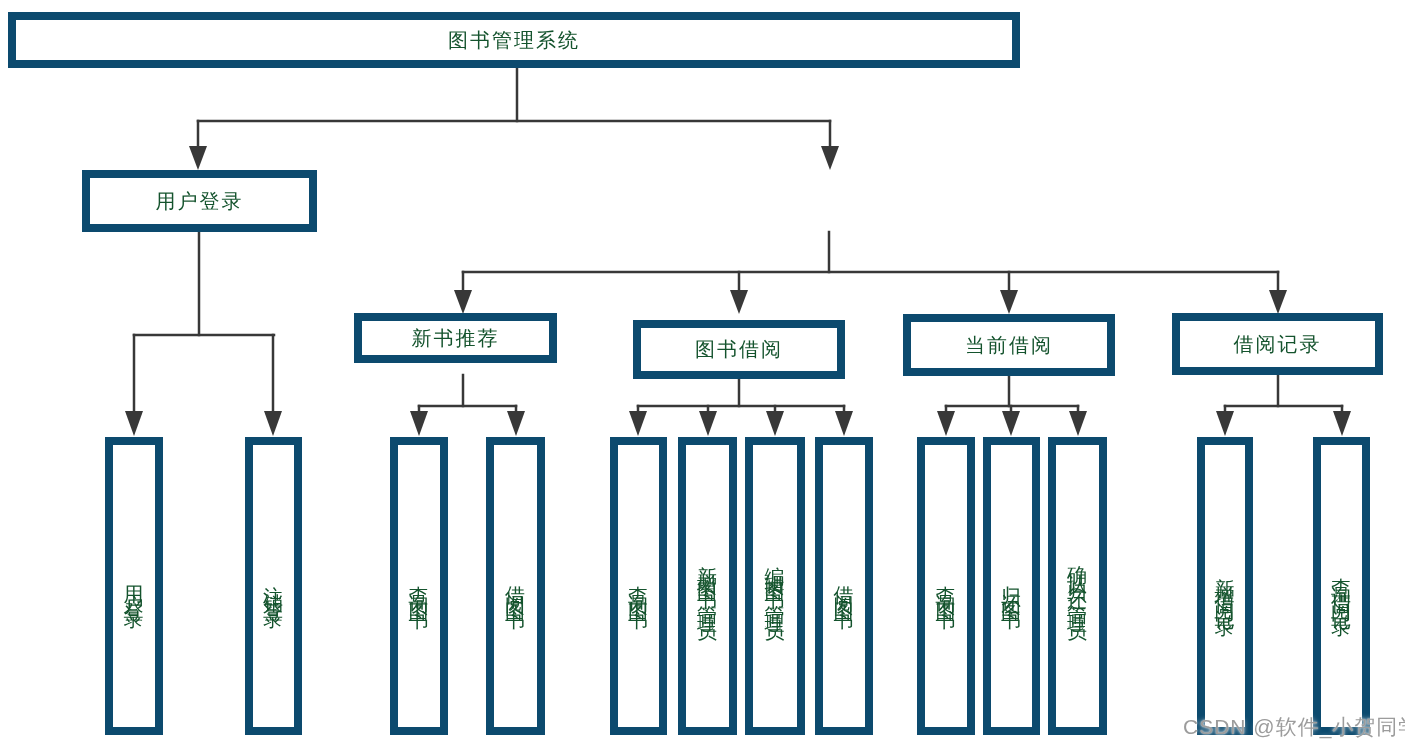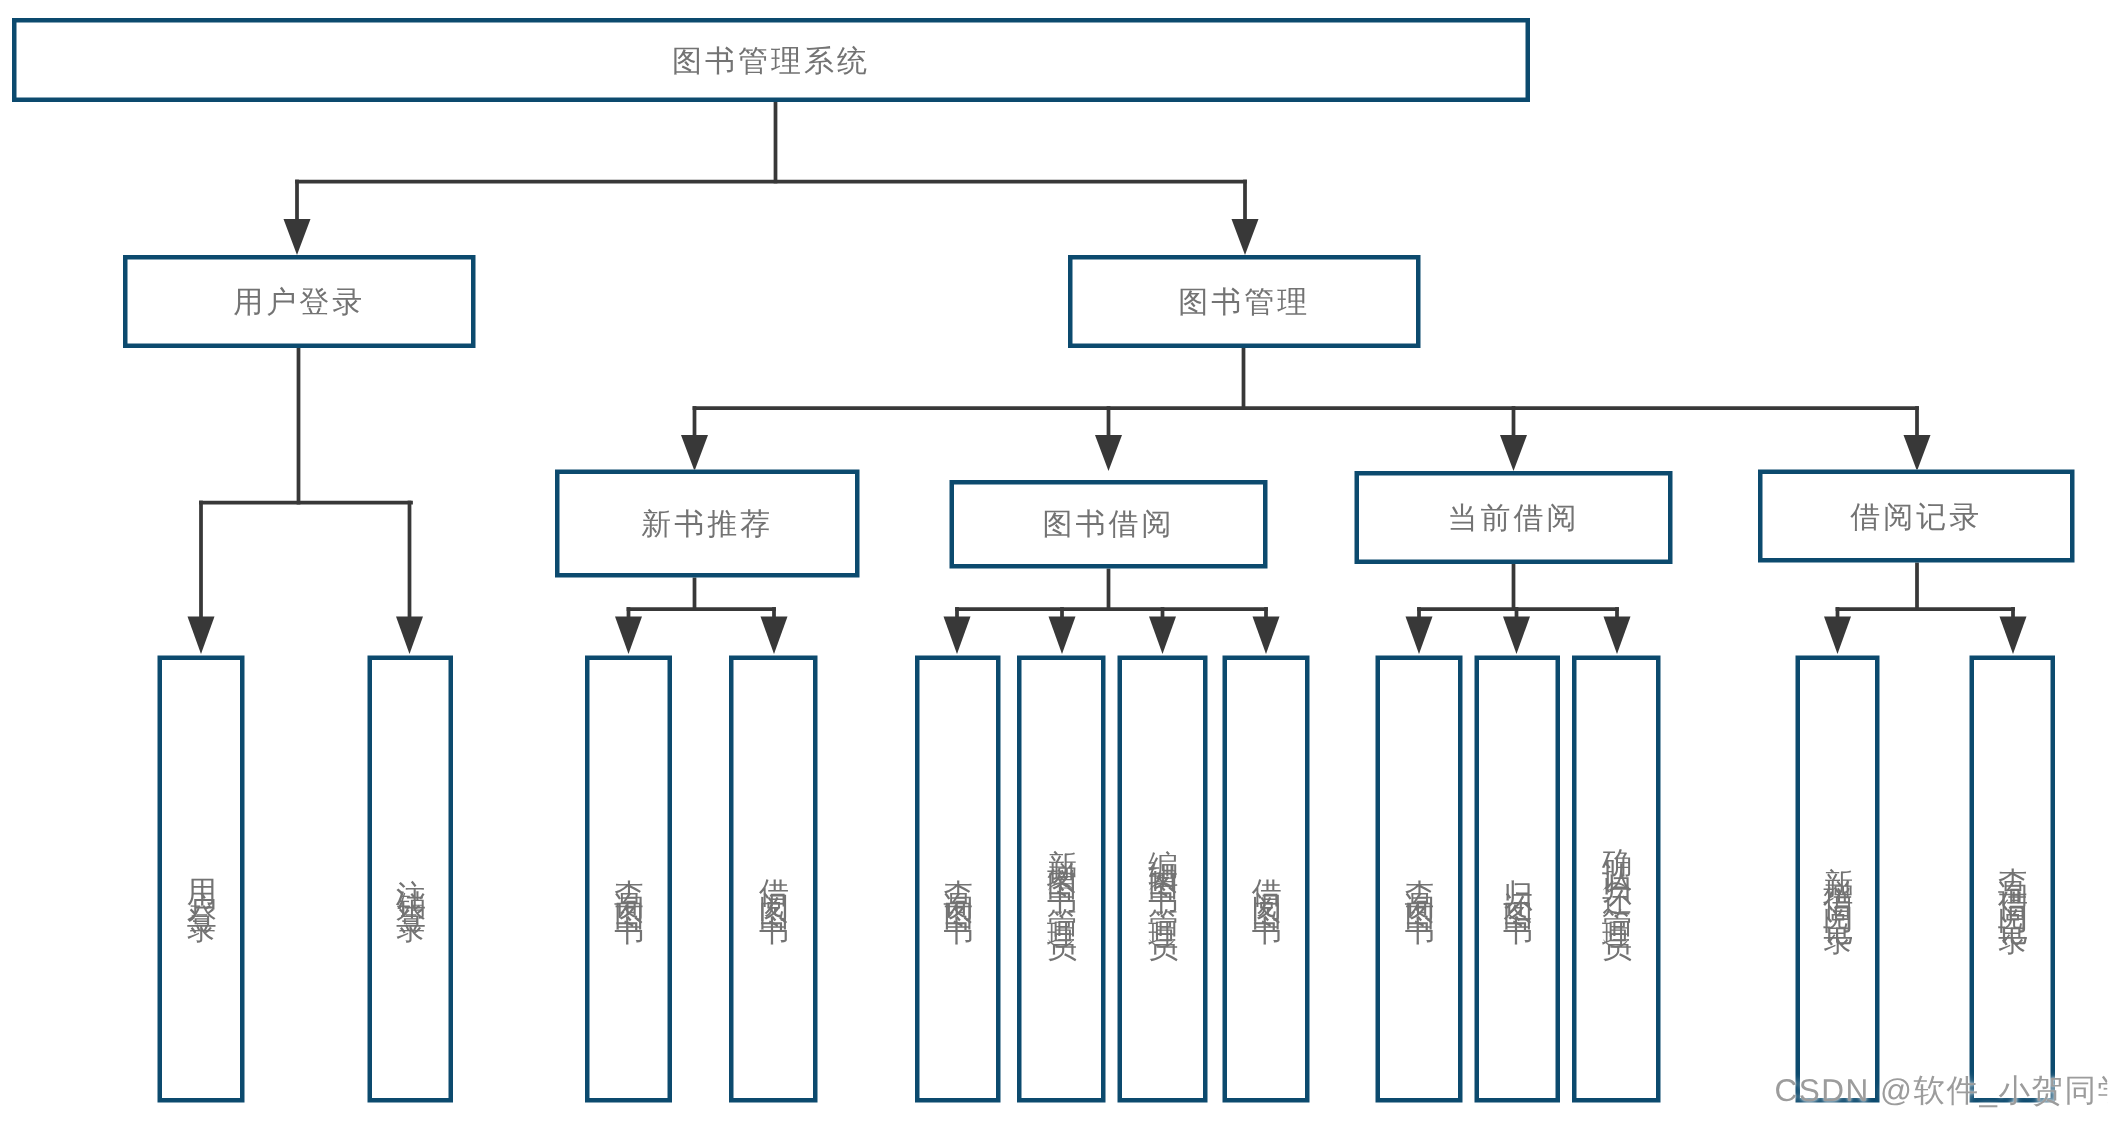--- a/index.html
+++ b/index.html
@@ -17,26 +17,26 @@
   }
   #connectors {
     position: absolute;
     left: 0; top: 0;
     width: 1405px; height: 747px;
     z-index: 1;
   }
   .box {
     position: absolute;
     box-sizing: border-box;
-    border: 3px solid #0c4a6e;
+    border: 8px solid #0c4a6e;
     background: #ffffff;
     display: flex;
     align-items: center;
     justify-content: center;
-    color: #737373;
+    color: #14532d;
     z-index: 2;
   }
   .box.h span {
     font-size: 20px;
     letter-spacing: 2px;
     white-space: nowrap;
   }
   .box.v span {
     writing-mode: vertical-rl;
     text-orientation: mixed;
@@ -139,25 +139,22 @@
     </g>
   </svg>
 
   <div class="box h" style="left:8px;top:12px;width:1012px;height:56px">
     <span>图书管理系统</span>
   </div>
 
   <div class="box h" style="left:82px;top:170px;width:235px;height:62px">
     <span>用户登录</span>
   </div>
-  <div class="box h" style="left:712px;top:170px;width:235px;height:62px">
-    <span>图书管理</span>
-  </div>
-
-  <div class="box h" style="left:370px;top:313px;width:203px;height:72px">
+
+  <div class="box h" style="left:354px;top:313px;width:203px;height:50px">
     <span>新书推荐</span>
   </div>
   <div class="box h" style="left:633px;top:320px;width:212px;height:59px">
     <span>图书借阅</span>
   </div>
   <div class="box h" style="left:903px;top:314px;width:212px;height:62px">
     <span>当前借阅</span>
   </div>
   <div class="box h" style="left:1172px;top:313px;width:211px;height:62px">
     <span>借阅记录</span>

